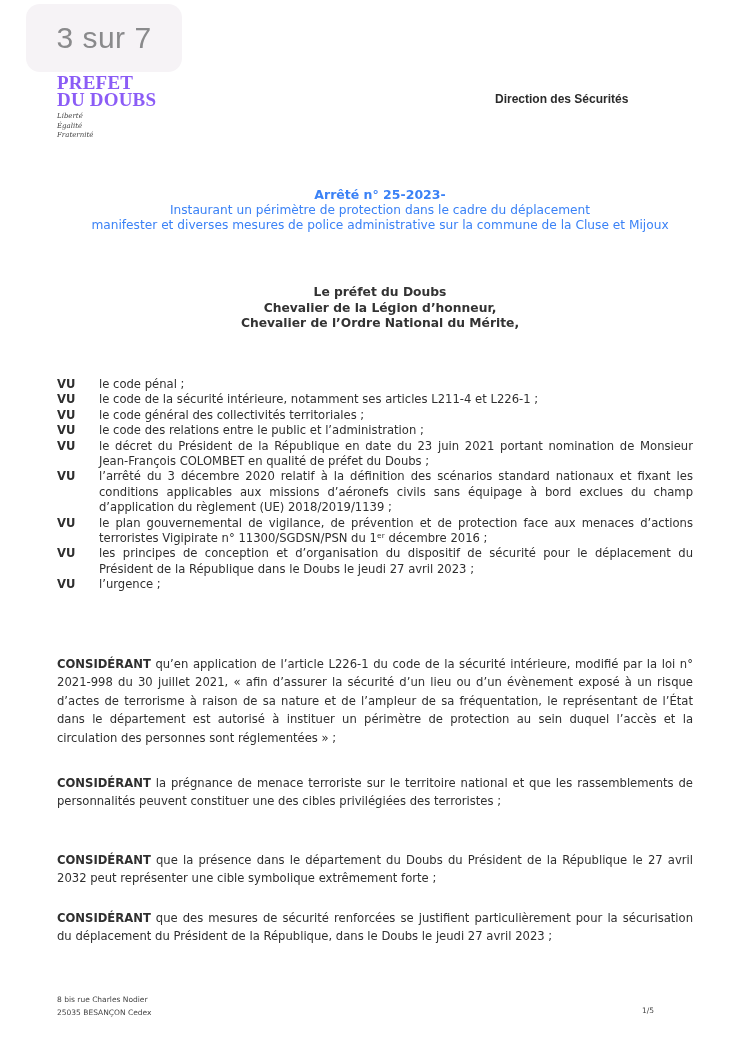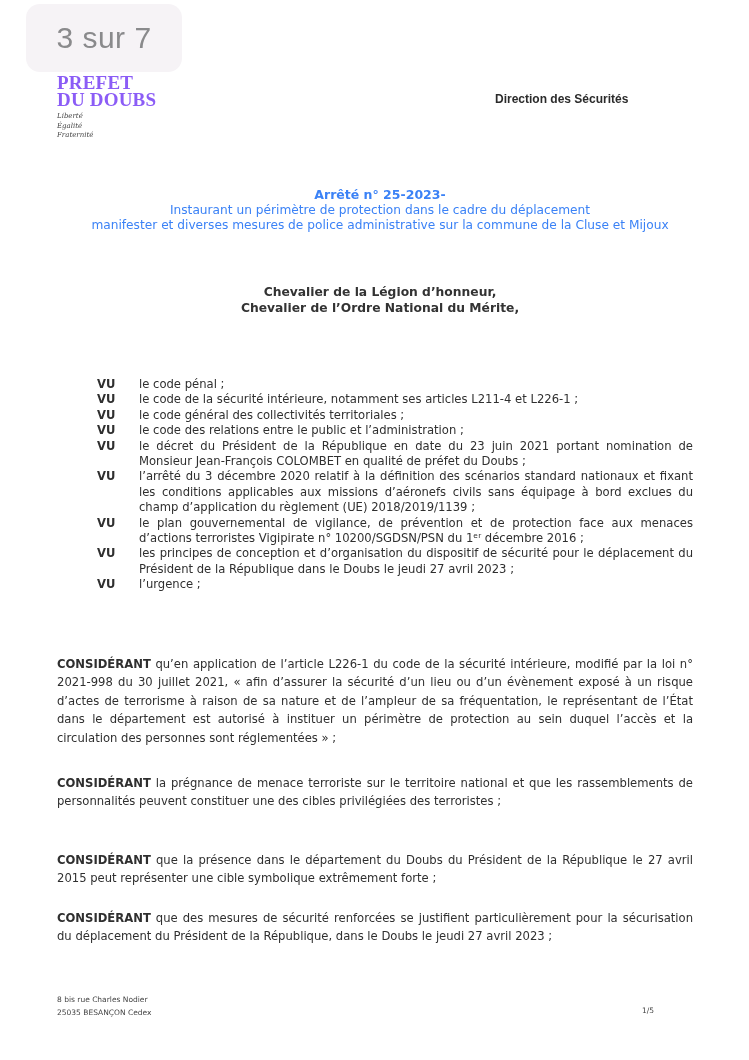--- a/index.html
+++ b/index.html
@@ -90,21 +90,20 @@
       position: absolute;
       left: 57px;
       top: 377px;
       width: 636px;
       font-size: 11.6px;
       line-height: 15.4px;
       color: #2f2f2f;
     }
     .vu-item {
       display: flex;
-      margin-left: 40px;
     }
     .vu-item .vu {
       width: 42px;
       flex: 0 0 42px;
       font-weight: bold;
     }
     .vu-item .txt {
       flex: 1;
       text-align: justify;
     }
@@ -153,20 +152,21 @@
 
 <div class="direction">Direction des Sécurités</div>
 
 <div class="title-block">
   <div class="arrete">Arrêté n° 25-2023-</div>
   <div>Instaurant un périmètre de protection dans le cadre du déplacement</div>
   <div>manifester et diverses mesures de police administrative sur la commune de la Cluse et Mijoux</div>
 </div>
 
 <div class="prefet-block">
+  <div>Le préfet du Doubs</div>
   <div>Chevalier de la Légion d’honneur,</div>
   <div>Chevalier de l’Ordre National du Mérite,</div>
 </div>
 
 <div class="vu-list">
   <div class="vu-item">
     <span class="vu">VU</span>
     <span class="txt">le code pénal ;</span>
   </div>
   <div class="vu-item">
@@ -184,37 +184,37 @@
   <div class="vu-item">
     <span class="vu">VU</span>
     <span class="txt">le décret du Président de la République en date du 23 juin 2021 portant nomination de Monsieur Jean-François COLOMBET en qualité de préfet du Doubs ;</span>
   </div>
   <div class="vu-item">
     <span class="vu">VU</span>
     <span class="txt">l’arrêté du 3 décembre 2020 relatif à la définition des scénarios standard nationaux et fixant les conditions applicables aux missions d’aéronefs civils sans équipage à bord exclues du champ d’application du règlement (UE) 2018/2019/1139 ;</span>
   </div>
   <div class="vu-item">
     <span class="vu">VU</span>
-    <span class="txt">le plan gouvernemental de vigilance, de prévention et de protection face aux menaces d’actions terroristes Vigipirate n° 10200/SGDSN/PSN du 1ᵉʳ décembre 2016 ;</span>
+    <span class="txt">le plan gouvernemental de vigilance, de prévention et de protection face aux menaces d’actions terroristes Vigipirate n° 11300/SGDSN/PSN du 1ᵉʳ décembre 2016 ;</span>
   </div>
   <div class="vu-item">
     <span class="vu">VU</span>
     <span class="txt">les principes de conception et d’organisation du dispositif de sécurité pour le déplacement du Président de la République dans le Doubs le jeudi 27 avril 2023 ;</span>
   </div>
   <div class="vu-item">
     <span class="vu">VU</span>
     <span class="txt">l’urgence ;</span>
   </div>
 </div>
 
 <div class="consid" style="top: 655px;"><b>CONSIDÉRANT</b><span> qu’en application de l’article L226-1 du code de la sécurité intérieure, modifié par la loi n° 2021-998 du 30 juillet 2021, « afin d’assurer la sécurité d’un lieu ou d’un évènement exposé à un risque d’actes de terrorisme à raison de sa nature et de l’ampleur de sa fréquentation, le représentant de l’État dans le département est autorisé à instituer un périmètre de protection au sein duquel l’accès et la circulation des personnes sont réglementées » ;</span></div>
 
 <div class="consid" style="top: 774px;"><b>CONSIDÉRANT</b><span> la prégnance de menace terroriste sur le territoire national et que les rassemblements de personnalités peuvent constituer une des cibles privilégiées des terroristes ;</span></div>
 
-<div class="consid" style="top: 851px;"><b>CONSIDÉRANT</b><span> que la présence dans le département du Doubs du Président de la République le 27 avril 2015 peut représenter une cible symbolique extrêmement forte ;</span></div>
+<div class="consid" style="top: 851px;"><b>CONSIDÉRANT</b><span> que la présence dans le département du Doubs du Président de la République le 27 avril 2032 peut représenter une cible symbolique extrêmement forte ;</span></div>
 
 <div class="consid" style="top: 909px;"><b>CONSIDÉRANT</b><span> que des mesures de sécurité renforcées se justifient particulièrement pour la sécurisation du déplacement du Président de la République, dans le Doubs le jeudi 27 avril 2023 ;</span></div>
 
 <div class="footer-addr">
   <div>8 bis rue Charles Nodier</div>
   <div>25035 BESANÇON Cedex</div>
 </div>
 <div class="footer-page">1/5</div>
 
 </body></html>

